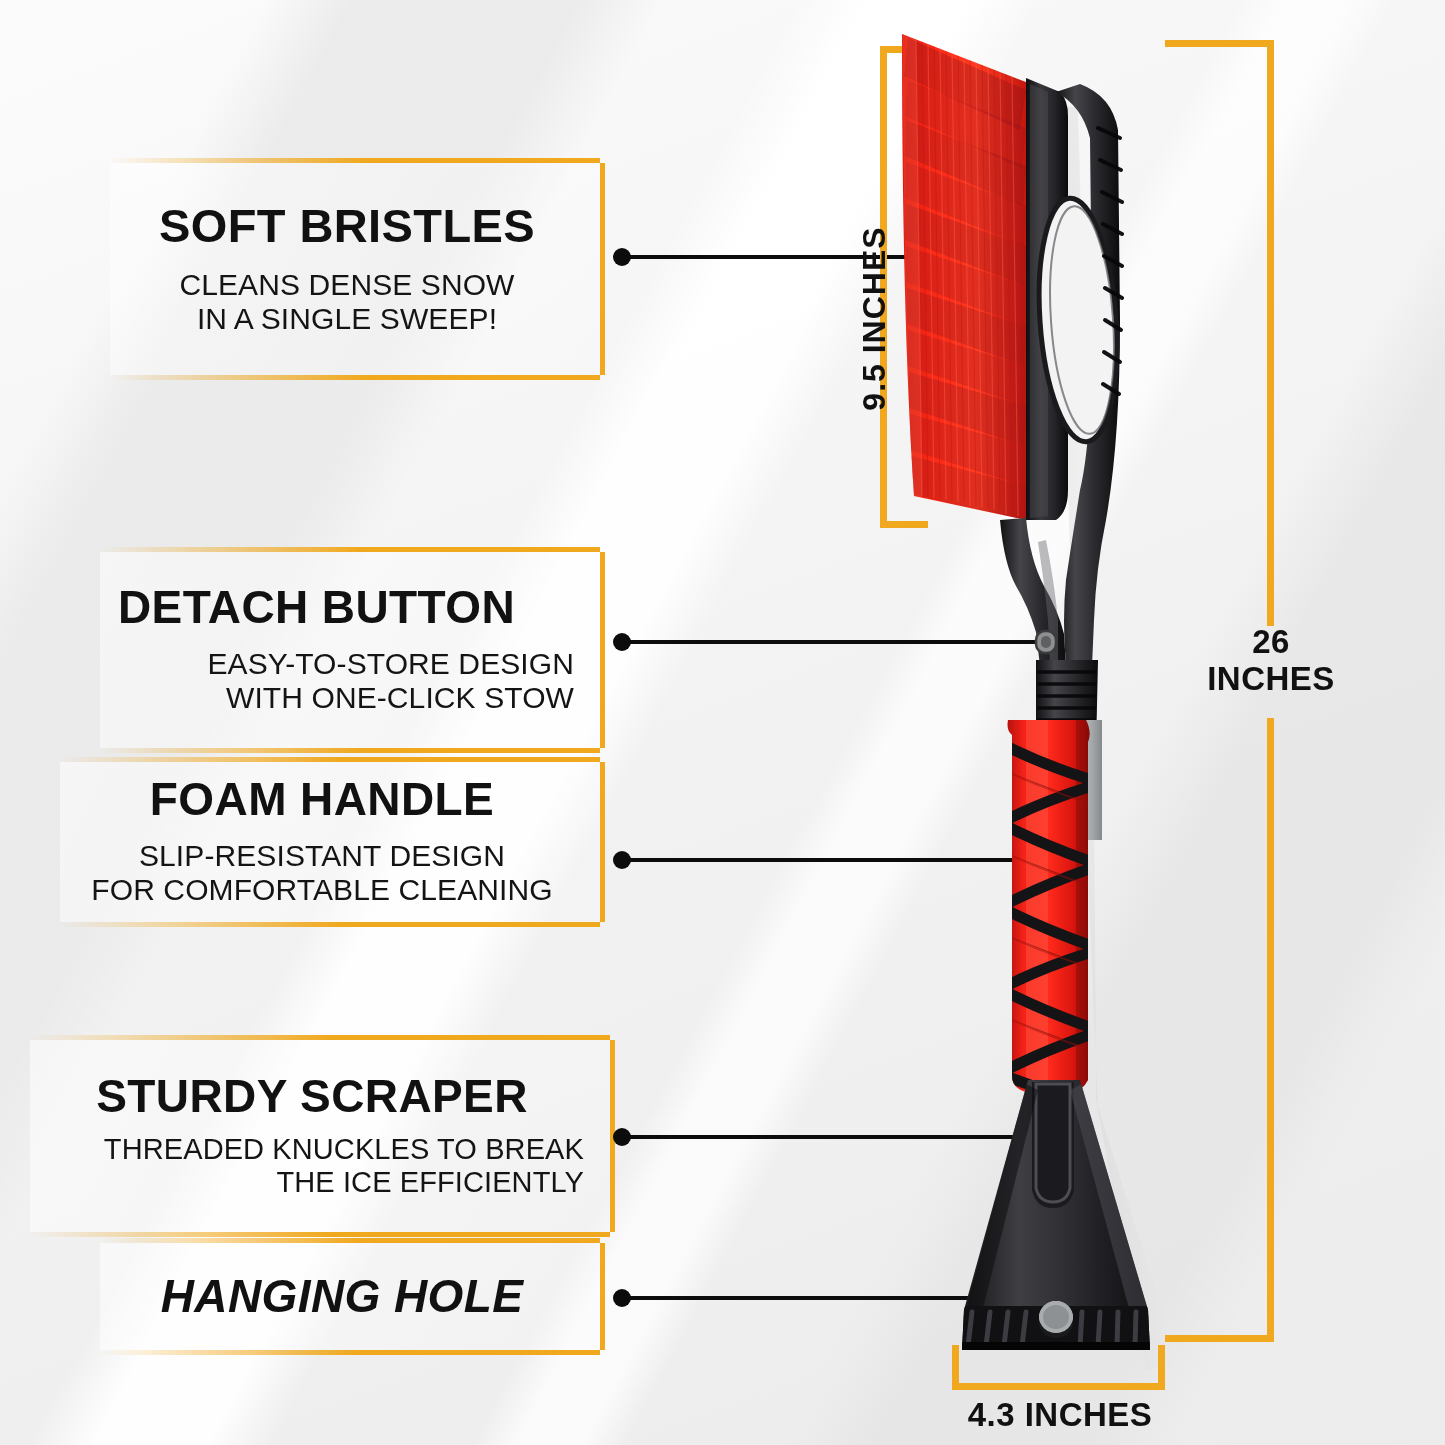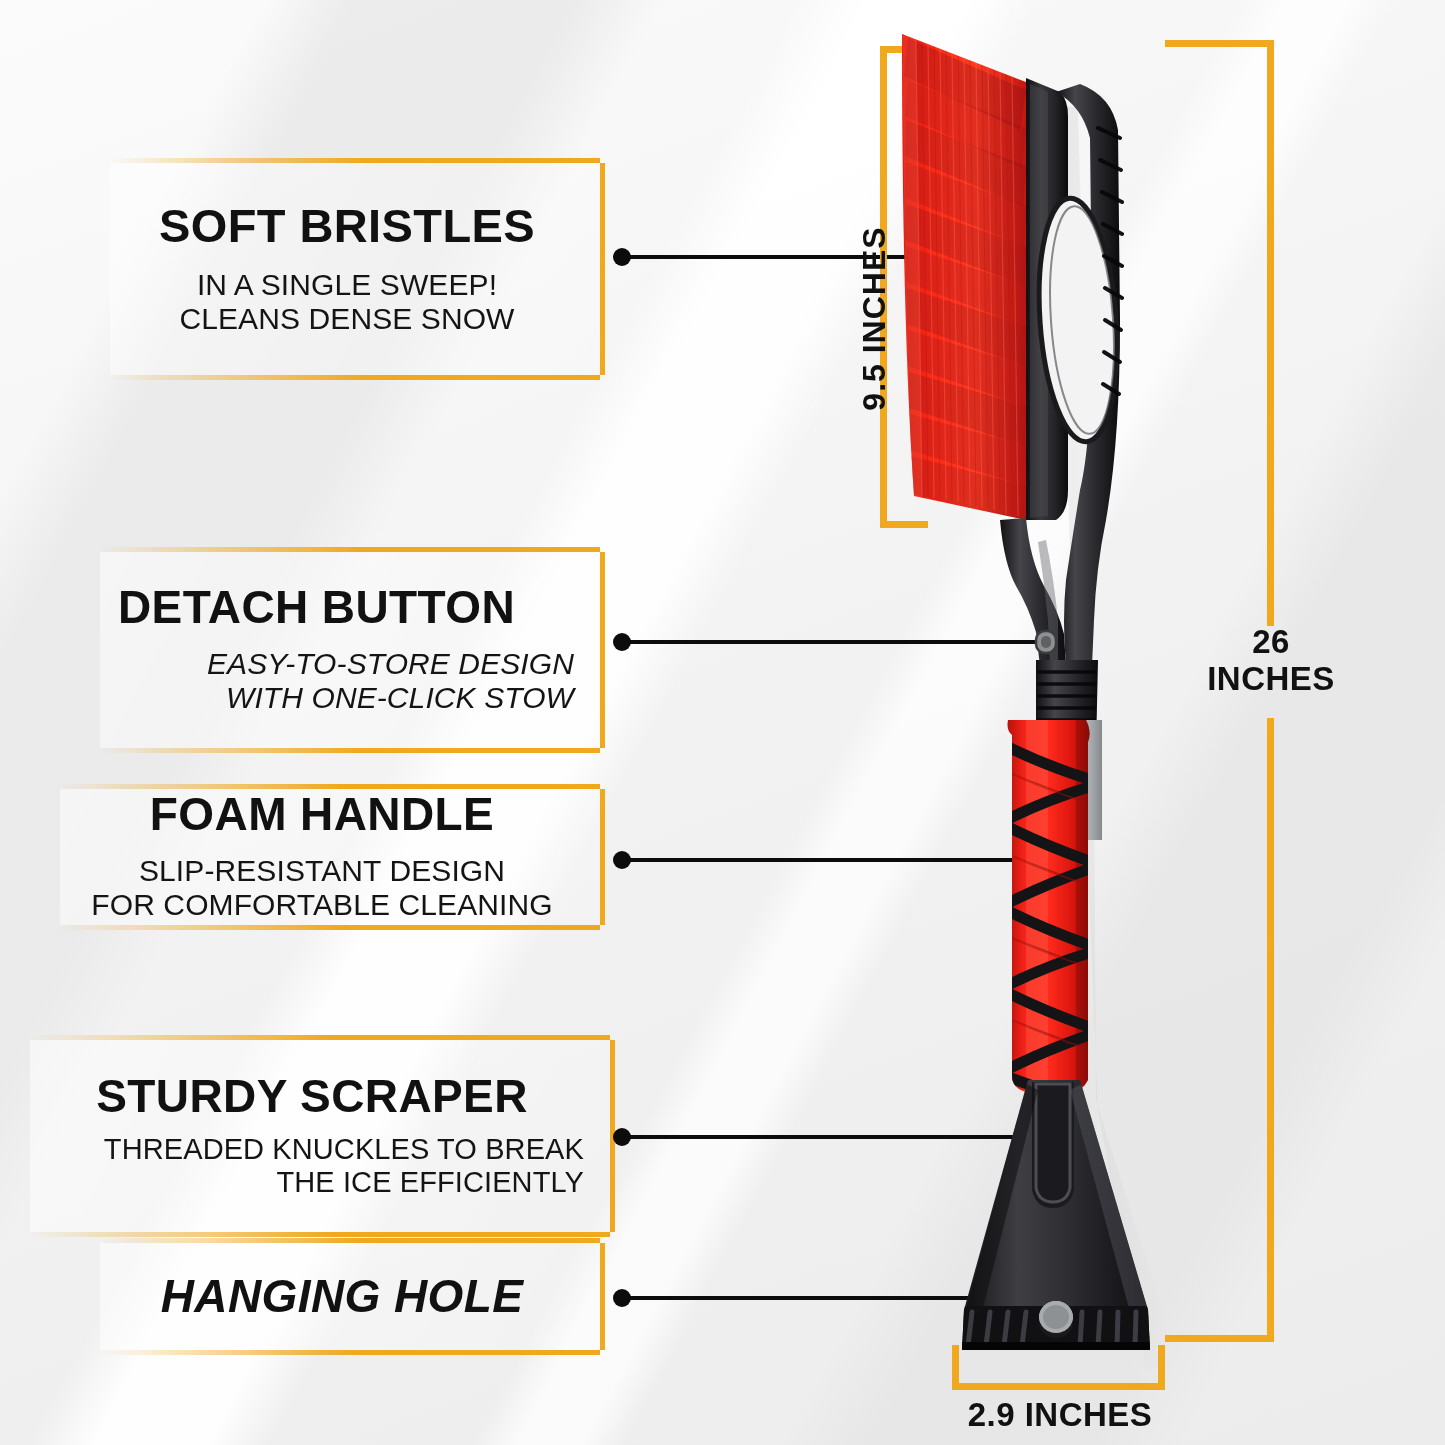--- a/index.html
+++ b/index.html
@@ -53,23 +53,23 @@
     letter-spacing:.1px;
   }
 
   
   #box-bristles { left:110px;  top:163px;  width:495px; height:212px; }
   #box-bristles .co-title{ font-size:47px; text-align:center; margin-bottom:18px;}
   #box-bristles .co-sub  { font-size:30px; text-align:center; }
 
   #box-detach   { left:100px;  top:531px;  width:505px; height:196px;margin-top:21px; }
   #box-detach .co-title{ font-size:46px; text-align:left; margin-bottom:16px; padding-left:8px;}
-  #box-detach .co-sub  { font-size:30px; text-align:right;font-style:italic; }
-
-  #box-foam     { left:60px;   top:789px;  width:545px; height:136px; }
+  #box-detach .co-sub  { font-size:30px; text-align:right; }
+
+  #box-foam     { left:60px;   top:762px;  width:545px; height:160px; }
   #box-foam .co-title{ font-size:46px; text-align:center; margin-bottom:16px;}
   #box-foam .co-sub  { font-size:30px; text-align:center; }
 
   #box-scraper  { left:30px;   top:1040px; width:585px; height:192px; }
   #box-scraper .co-title{ font-size:46px; text-align:center; margin-bottom:14px;}
   #box-scraper .co-sub  { font-size:29px; text-align:right; }
 
   #box-hanging  { left:100px;  top:1243px; width:505px; height:107px; }
   #box-hanging .co-title{ font-size:46px; text-align:center;font-style:italic; }
 
@@ -134,22 +134,22 @@
 </style>
 </head>
 <body>
 
 <div id="bg"></div>
 
 <div class="callout" id="box-bristles">
   <div class="co-inner">
     <div class="co-title">SOFT BRISTLES</div>
     <div class="co-sub">
+      <div>CLEANS DENSE SNOW</div>
       <div>IN A SINGLE SWEEP!</div>
-      <div>CLEANS DENSE SNOW</div>
     </div>
   </div>
 </div>
 
 <div class="callout" id="box-detach">
   <div class="co-inner">
     <div class="co-title">DETACH BUTTON</div>
     <div class="co-sub">
       <div>EASY-TO-STORE DESIGN</div>
       <div>WITH ONE-CLICK STOW</div>
@@ -218,21 +218,21 @@
 <div class="dim-line" id="dim26-t"></div>
 <div class="dim-line" id="dim26-b"></div>
 <div id="label-26">
   <div>26</div>
   <div>INCHES</div>
 </div>
 
 <div class="dim-line" id="dim43-h"></div>
 <div class="dim-line" id="dim43-l"></div>
 <div class="dim-line" id="dim43-r"></div>
-<div id="label-43">2.9 INCHES</div>
+<div id="label-43">4.3 INCHES</div>
 
 <div id="product">
 <svg width="420" height="1400" viewBox="0 0 420 1400" xmlns="http://www.w3.org/2000/svg">
   <defs>
     <linearGradient id="gBristle" x1="0" y1="0" x2="1" y2="0">
       <stop offset="0%" stop-color="#e01a10"></stop>
       <stop offset="25%" stop-color="#fa2a17"></stop>
       <stop offset="60%" stop-color="#ff3b22"></stop>
       <stop offset="100%" stop-color="#c4170f"></stop>
     </linearGradient>

